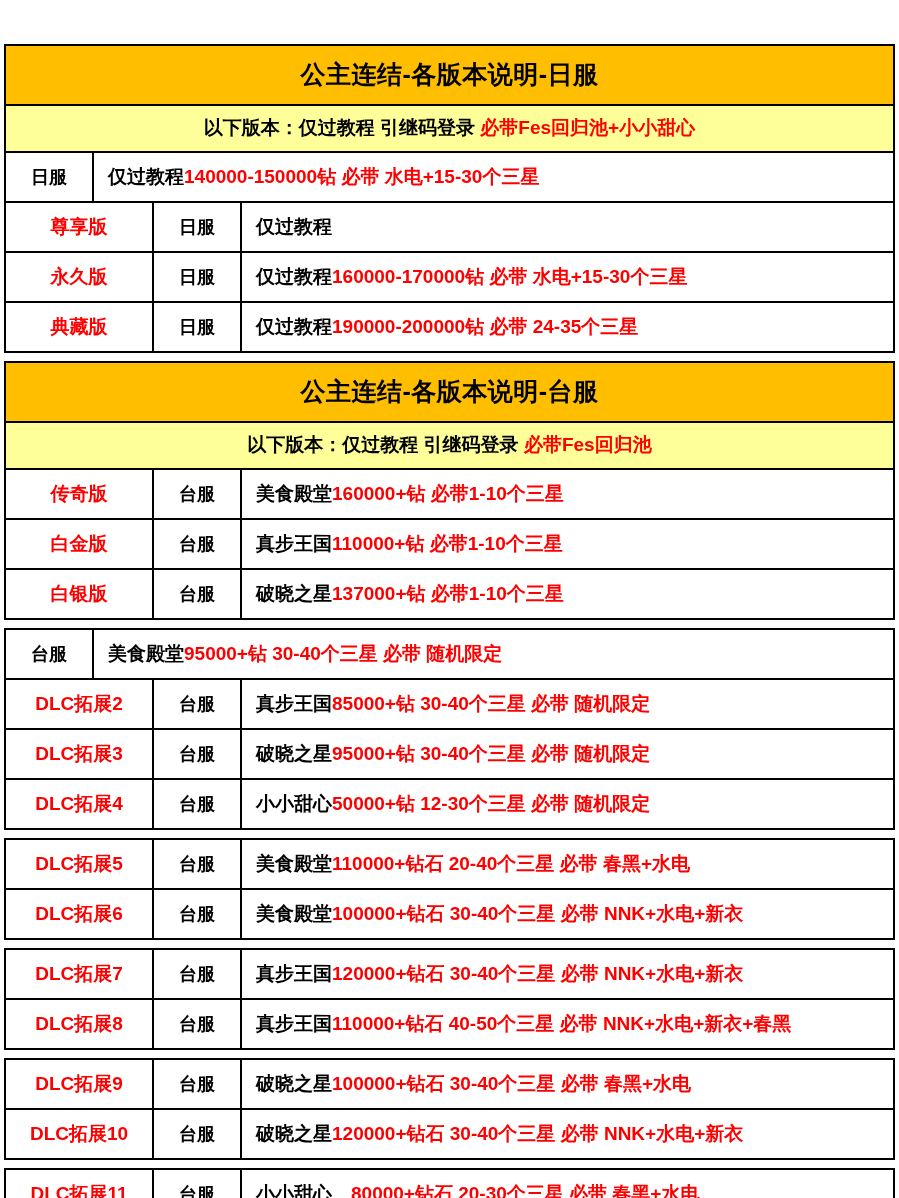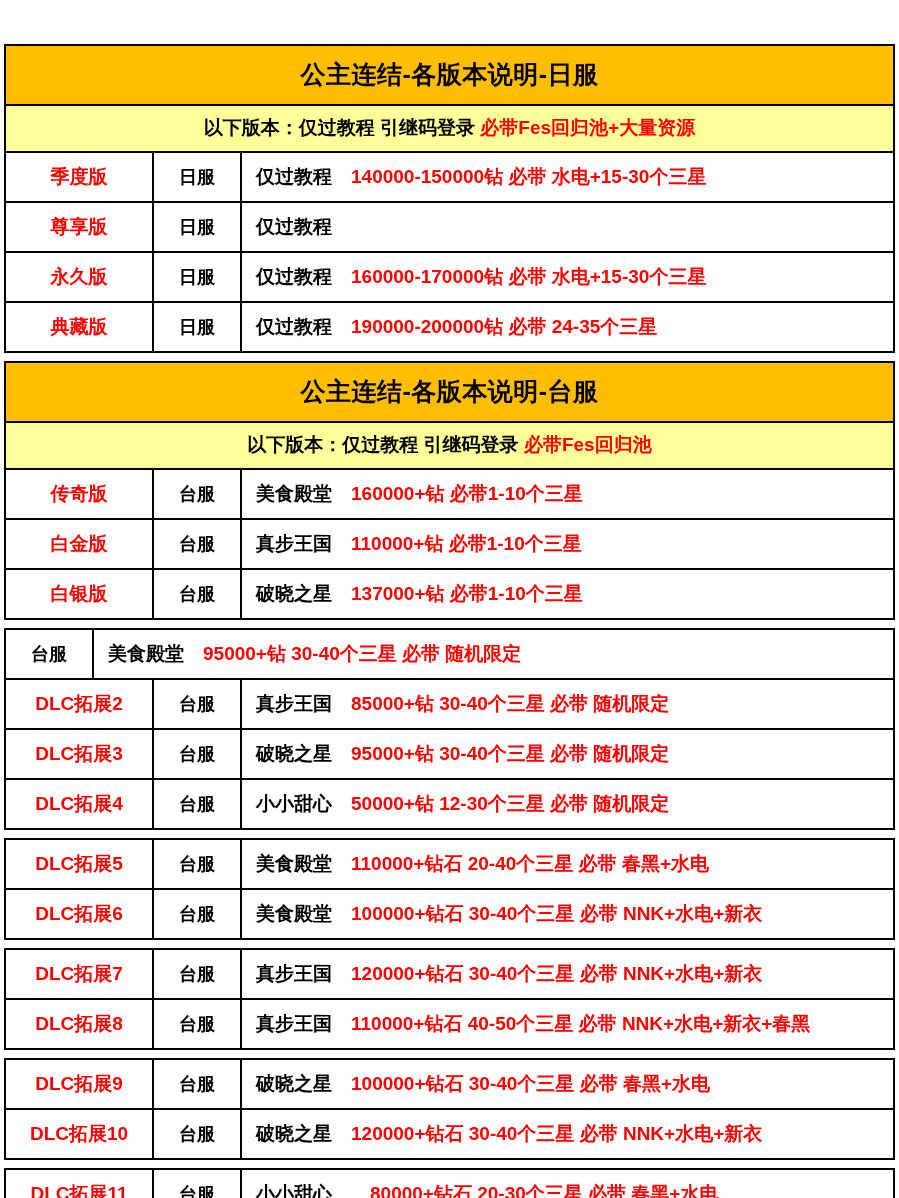--- a/index.html
+++ b/index.html
@@ -58,21 +58,20 @@
     font-size: 18px;
   }
   .c-desc {
     flex: 1;
     justify-content: flex-start;
     padding-left: 14px;
     color: #000000;
     font-size: 19px;
     white-space: nowrap;
     overflow: hidden;
-    gap: 19px;
   }
   .c-desc .red {
     color: #ff0000;
   }
   .c-desc .blk {
     color: #000000;
   }
   .title-row {
     display: flex;
     width: 891px;
@@ -112,24 +111,23 @@
 </style>
 </head>
 <body>
 
 <div class="sheet">
   <div id="content">
       <div class="title-row">
         <div class="title-cell">公主连结-各版本说明-日服</div>
       </div>
       <div class="sub-row">
-        <div class="sub-cell"><span>以下版本：仅过教程 引继码登录 </span><span class="red">必带Fes回归池+大量资源</span></div>
-      </div>
-      <div class="row">
-        <div class="cell c-name">季度版</div>
+        <div class="sub-cell"><span>以下版本：仅过教程 引继码登录 </span><span class="red">必带Fes回归池+小小甜心</span></div>
+      </div>
+      <div class="row">
         <div class="cell c-server">日服</div>
         <div class="cell c-desc">
           <span class="blk">仅过教程 </span>
           <span class="red">140000-150000钻 必带 水电+15-30个三星</span>
         </div>
       </div>
       <div class="row">
         <div class="cell c-name">尊享版</div>
         <div class="cell c-server">日服</div>
         <div class="cell c-desc">

